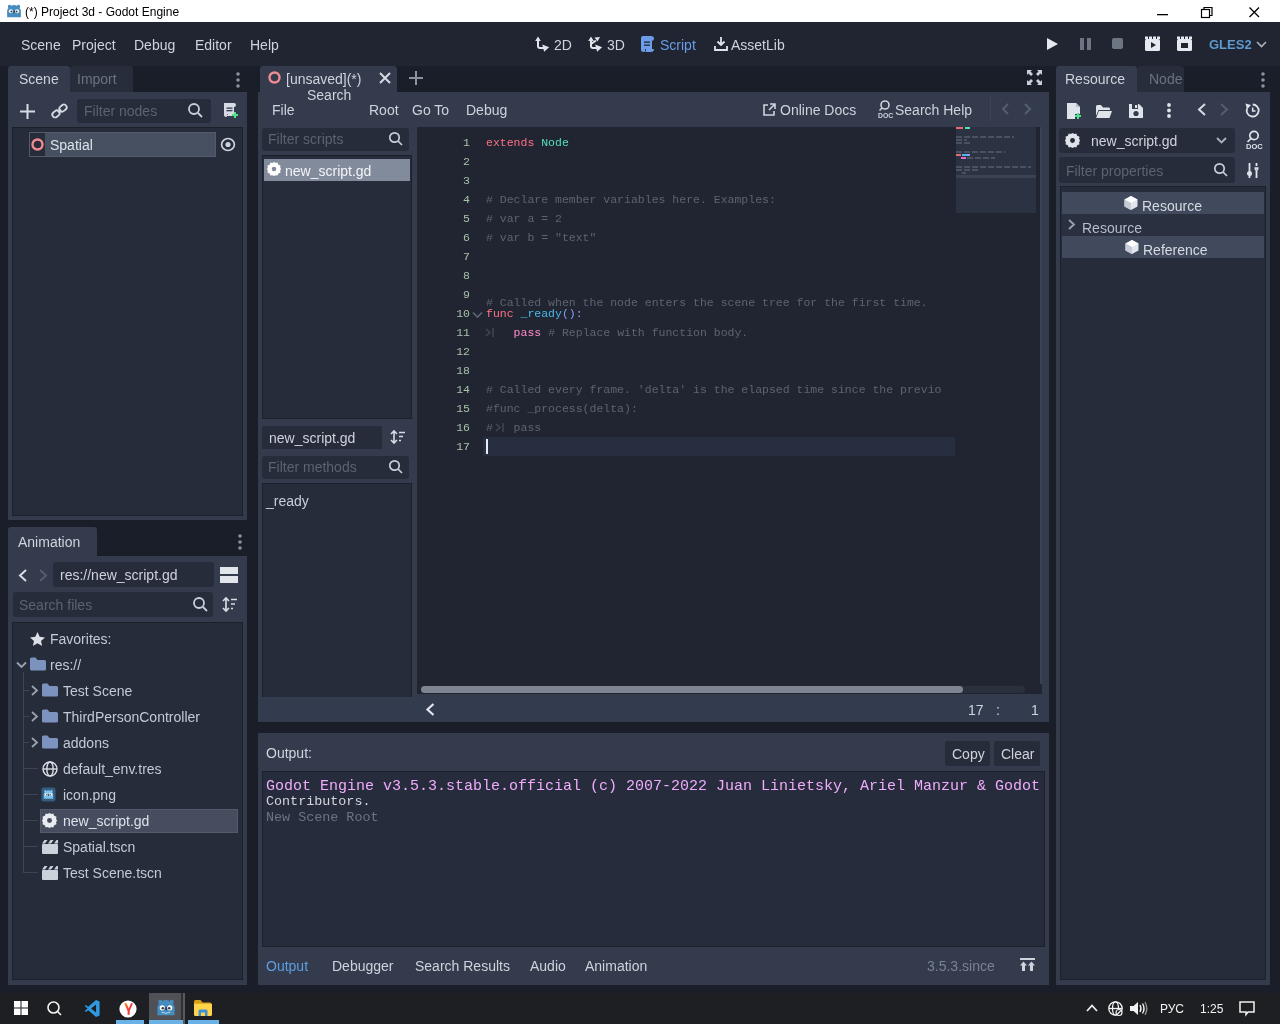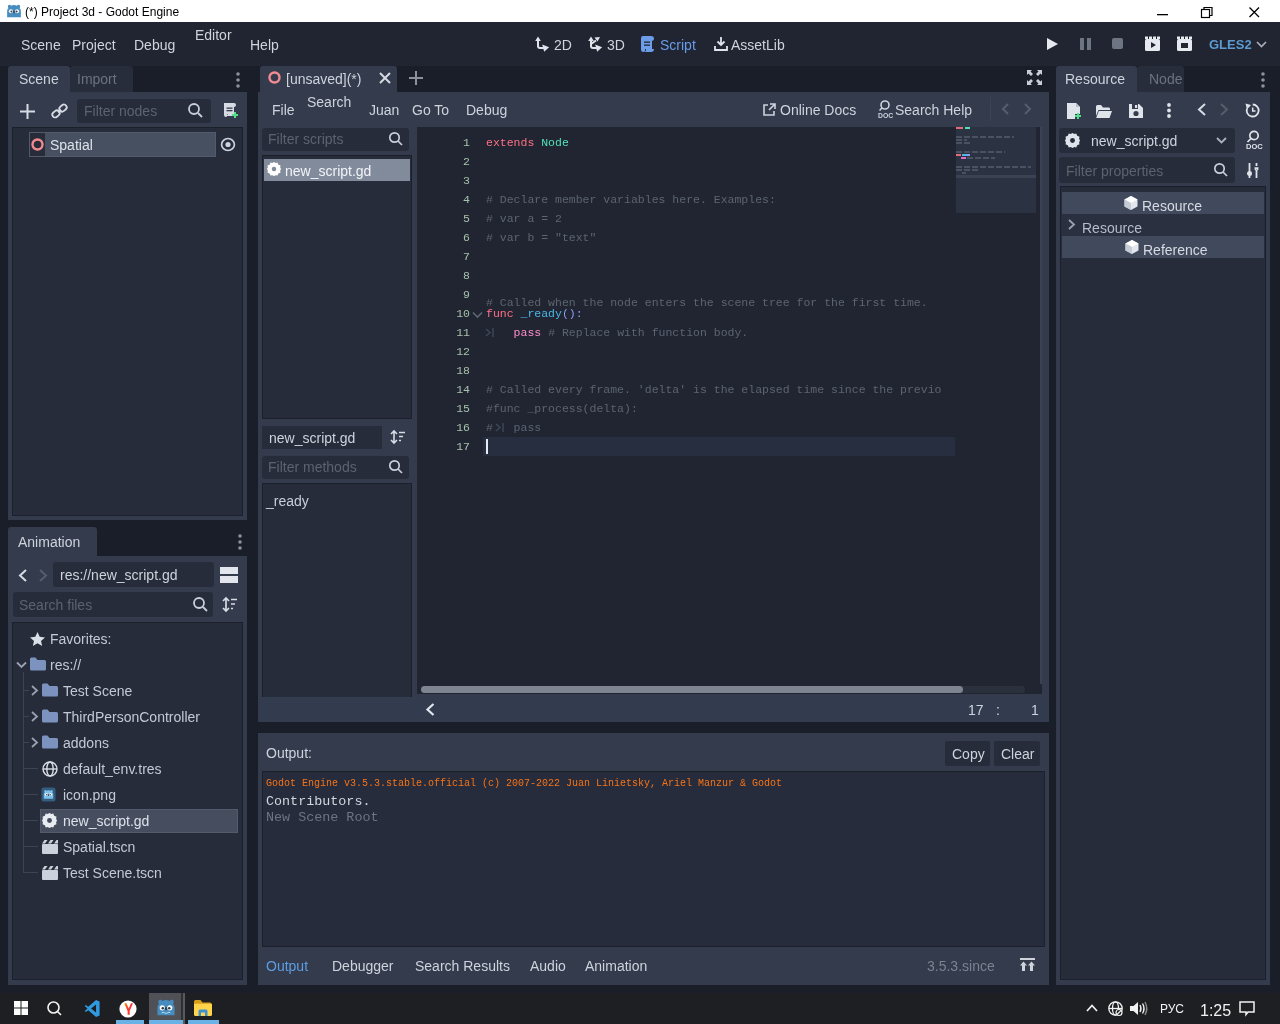--- a/index.html
+++ b/index.html
@@ -36,21 +36,21 @@
     <path d="M3 2.5 V0.5 H11 V8.5 H9"></path>
   </svg>
 <svg style="left:1249px;top:7px" width="11" height="11" stroke="#000" stroke-width="1.3">
     <path d="M0.5 0.5 L10 10 M10 0.5 L0.5 10"></path>
   </svg>
 
 <div class="abs" style="left:0;top:22px;width:1280px;height:44px;background:#202531"></div>
 <div class="t" style="left:21px;top:38px">Scene</div>
 <div class="t" style="left:72px;top:38px">Project</div>
 <div class="t" style="left:134px;top:38px">Debug</div>
-<div class="t" style="left:195px;top:28px">Editor</div>
+<div class="t" style="left:195px;top:38px">Editor</div>
 <div class="t" style="left:250px;top:38px">Help</div>
 
 <svg style="left:535px;top:36px" width="15" height="15" viewBox="0 0 15 15">
     <path d="M3 4 V10 Q3 12 5 12 H9" fill="none" stroke="#e0e4ea" stroke-width="2"></path>
     <path d="M0.2 5 L3 0.5 L5.8 5 Z" fill="#e0e4ea"></path>
     <path d="M8 7.5 L14 12 L8 15 Z" fill="#e0e4ea" transform="rotate(-15 11 11)"></path>
   </svg>
 <div class="t" style="left:554px;top:38px">2D</div>
 <svg style="left:588px;top:36px" width="15" height="15" viewBox="0 0 15 15">
     <path d="M3 4 V10 Q3 12 5 12 H9 M3 8 L8 4.5" fill="none" stroke="#e0e4ea" stroke-width="2"></path>
@@ -284,22 +284,22 @@
   </svg>
 <svg style="left:1027px;top:70px" width="15" height="15" fill="#c9cfda">
     <path d="M0 0 H5 L3.5 1.5 L6 4 L4 6 L1.5 3.5 L0 5 Z"></path>
     <path d="M15 0 H10 L11.5 1.5 L9 4 L11 6 L13.5 3.5 L15 5 Z"></path>
     <path d="M0 15 H5 L3.5 13.5 L6 11 L4 9 L1.5 11.5 L0 10 Z"></path>
     <path d="M15 15 H10 L11.5 13.5 L9 11 L11 9 L13.5 11.5 L15 10 Z"></path>
   </svg>
 <div class="panel" style="left:258px;top:92px;width:791px;height:630px"></div>
 
 <div class="t" style="left:272px;top:103px">File</div>
-<div class="t" style="left:307px;top:95px">Search</div>
-<div class="t" style="left:369px;top:103px">Juan</div>
+<div class="t" style="left:307px;top:88px">Search</div>
+<div class="t" style="left:369px;top:103px">Root</div>
 <div class="t" style="left:412px;top:103px">Go To</div>
 <div class="t" style="left:466px;top:103px">Debug</div>
 <svg style="left:763px;top:103px" width="13" height="13" fill="none" stroke="#ced3dc" stroke-width="1.6">
     <path d="M5 2 H1 V12 H11 V8"></path>
     <path d="M7 1 H12 V6 M12 1 L6 7"></path>
   </svg>
 <div class="t" style="left:780px;top:103px">Online Docs</div>
 <svg style="left:877px;top:100px" width="15" height="19" fill="none">
     <circle cx="8" cy="5" r="4" stroke="#ced3dc" stroke-width="1.6"></circle>
     <path d="M5.2 7.8 L2.5 10.5" stroke="#ced3dc" stroke-width="1.6"></path>
@@ -418,21 +418,21 @@
 <div class="t" style="left:996px;top:703px">:</div>
 <div class="t" style="left:1031px;top:703px">1</div>
 
 <div class="panel" style="left:258px;top:733px;width:791px;height:252px"></div>
 <div class="t" style="left:266px;top:746px">Output:</div>
 <div class="well" style="left:945px;top:741px;width:45px;height:25px;border-radius:2px"></div>
 <div class="t" style="left:952px;top:747px">Copy</div>
 <div class="well" style="left:994px;top:741px;width:46px;height:25px;border-radius:2px"></div>
 <div class="t" style="left:1001px;top:747px">Clear</div>
 <div class="content" style="left:262px;top:771px;width:783px;height:176px;background:#262c3b"></div>
-<div class="t mono" style="left:266px;top:779px;font-size:10px;color:#f97316">Godot Engine v3.5.3.stable.official (c) 2007-2022 Juan Linietsky, Ariel Manzur &amp; Godot</div>
+<div class="t mono" style="left:266px;top:779px;font-size:15px;color:#f0abfc">Godot Engine v3.5.3.stable.official (c) 2007-2022 Juan Linietsky, Ariel Manzur &amp; Godot</div>
 <div class="t mono" style="left:266px;top:795px;font-size:13.4px;color:#d3d8e0">Contributors.</div>
 <div class="t mono" style="left:266px;top:811px;font-size:13.4px;color:#6c7483">New Scene Root</div>
 <div class="t" style="left:266px;top:959px;color:#5d9de2">Output</div>
 <div class="t" style="left:332px;top:959px">Debugger</div>
 <div class="t" style="left:415px;top:959px">Search Results</div>
 <div class="t" style="left:530px;top:959px">Audio</div>
 <div class="t" style="left:585px;top:959px">Animation</div>
 <div class="t" style="left:927px;top:959px;color:#7b8290">3.5.3.since</div>
 <svg style="left:1019px;top:958px" width="17" height="14" fill="#ced3dc">
     <rect x="1" y="0" width="15" height="2"></rect>
@@ -594,16 +594,16 @@
     <path d="M1 7.5 H14"></path>
     <circle cx="11" cy="11.5" r="3" fill="#1a1b1e" stroke-width="1.2"></circle>
     <path d="M9 13.5 L13 9.5" stroke-width="1.2"></path>
   </svg>
 <svg style="left:1130px;top:1002px" width="18" height="13">
     <path fill="#f2f2f2" d="M0 4 H3.5 L8 0 V13 L3.5 9 H0 Z"></path>
     <path d="M10 3 Q12 6.5 10 10 M12.5 1.5 Q15.5 6.5 12.5 11.5" stroke="#f2f2f2" stroke-width="1.4" fill="none"></path>
     <path d="M15 0 Q18.6 6.5 15 13" stroke="#8a8a8a" stroke-width="1.4" fill="none"></path>
   </svg>
 <div class="t" style="left:1160px;top:1003px;font-size:12px;color:#f2f2f2">РУС</div>
-<div class="t" style="left:1200px;top:1003px;font-size:16px;color:#f2f2f2">1:25</div>
+<div class="t" style="left:1200px;top:1003px;font-size:12px;color:#f2f2f2">1:25</div>
 <svg style="left:1239px;top:1001px" width="16" height="15" fill="none" stroke="#f2f2f2" stroke-width="1.5">
     <path d="M1 1 H15 V11 H9 L7 13.5 L7 11 H1 Z"></path>
   </svg>
 
 </body></html>

